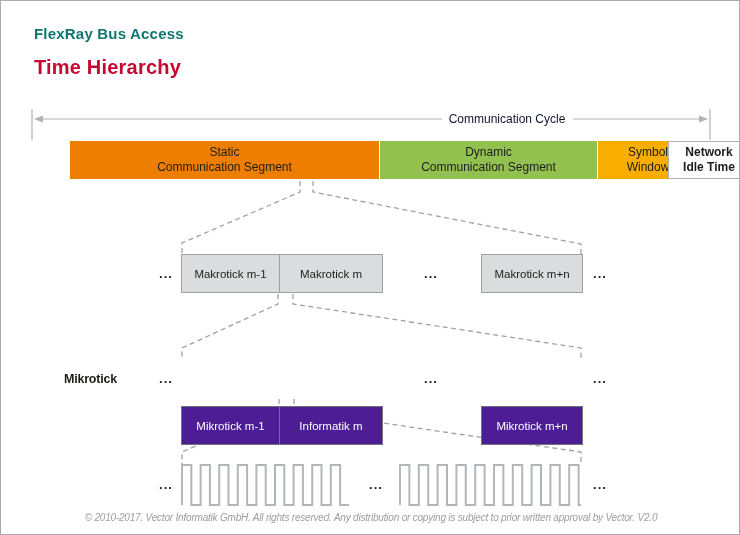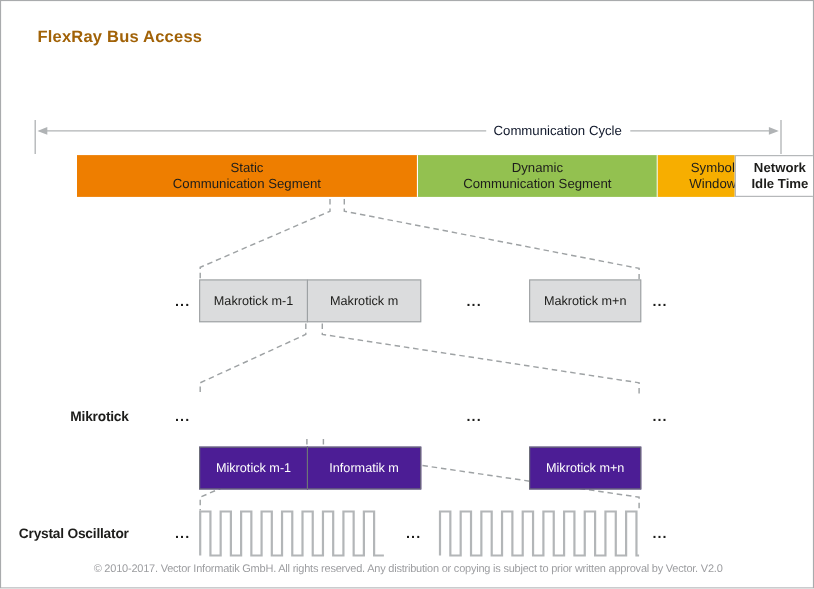--- a/index.html
+++ b/index.html
@@ -1,45 +1,46 @@
 <!DOCTYPE html>
 <html><head>
 <meta charset="utf-8">
 <style>
   html,body{margin:0;padding:0;background:#e8e8e8;}
   .page{
     position:relative; width:740px; height:535px; background:#ffffff;
     border:1px solid #a9abad; box-sizing:border-box; overflow:hidden;
     font-family:"Liberation Sans", sans-serif; color:#1d1d1b;
   }
-  .subtitle{position:absolute; left:33px; top:24px; font-size:15px; font-weight:bold; color:#a16207; letter-spacing:.2px;}
+  .subtitle{position:absolute; left:33px; top:24px; font-size:15px; font-weight:bold; color:#0f766e; letter-spacing:.2px;}
   .title{position:absolute; left:33px; top:55px; font-size:20px; font-weight:bold; color:#c40a33; letter-spacing:.2px;}
   .overlay{position:absolute; left:0; top:0; width:740px; height:535px; pointer-events:none;}
   .cycle-label{position:absolute; left:440px; top:111px; width:132px; text-align:center; font-size:12px; color:#0f172a;}
   .bar{position:absolute; left:30px; top:140px; width:688px; height:38px; display:flex;margin-left:39px;}
   .seg{display:flex; flex-direction:column; justify-content:center; align-items:center;
        font-size:12px; line-height:15px; text-align:center; box-sizing:border-box;}
   .seg-static{width:310px; border-right:1px solid #ffffff;}
   .seg-dynamic{width:218px; border-right:1px solid #ffffff;}
   .seg-symbol{width:70px;}
   .seg-nit{width:82px; border:1px solid #aeb1b3;}
   .row-label{position:absolute; left:0; width:116px; text-align:right; font-size:12.5px; font-weight:bold; letter-spacing:-.2px;}
   .dots{position:absolute; width:30px; text-align:center; font-size:13px; font-weight:bold; letter-spacing:1px;}
   .tickbox{position:absolute; height:39px; box-sizing:border-box; display:flex; align-items:center; justify-content:center; font-size:11.5px;}
   .makro{background:#dbdcdd; border:1.5px solid #9da1a3; color:#1d1d1b;}
   .mikro{background:#4c1d95; border:1.5px solid #6e7477; color:#fdfdfd;margin-top:47px;}
   .footer{position:absolute; left:0; top:511px; width:740px; text-align:center; font-size:10px;
-          color:#9c9da0; letter-spacing:-.2px;}
+          color:#9c9da0; letter-spacing:-.2px;font-style:italic;}
 </style>
 </head>
 <body>
 
 <div class="page">
 
   <div class="subtitle">FlexRay Bus Access</div>
+  <div class="title">Time Hierarchy</div>
 
   <svg class="overlay" width="740" height="535" viewBox="0 0 740 535">
     <g stroke="#b0b3b5" stroke-width="1.2" fill="none">
       <line x1="31" y1="108" x2="31" y2="139"></line>
       <line x1="709" y1="108" x2="709" y2="139"></line>
       <line x1="35" y1="118" x2="441" y2="118"></line>
       <line x1="572" y1="118" x2="705" y2="118"></line>
       <polygon points="33,118 42,114.4 42,121.6" fill="#b0b3b5" stroke="none"></polygon>
       <polygon points="707,118 698,114.4 698,121.6" fill="#b0b3b5" stroke="none"></polygon>
     </g>
@@ -84,20 +85,19 @@
   <div class="dots" style="left:584px; top:265px;">...</div>
 
   <div class="row-label" style="top:371px;">Mikrotick</div>
   <div class="dots" style="left:150px; top:370px;">...</div>
   <div class="tickbox mikro" style="left:180px; top:358px; width:99px;">Mikrotick m-1</div>
   <div class="tickbox mikro" style="left:278px; top:358px; width:104px;">Informatik m</div>
   <div class="dots" style="left:415px; top:370px;">...</div>
   <div class="tickbox mikro" style="left:480px; top:358px; width:102px;">Mikrotick m+n</div>
   <div class="dots" style="left:584px; top:370px;">...</div>
 
-  <div class="row-label" style="top:477px;">Crystal Oscillator</div>
   <div class="dots" style="left:150px; top:476px;">...</div>
   <div class="dots" style="left:360px; top:476px;">...</div>
   <div class="dots" style="left:584px; top:476px;">...</div>
 
   <div class="footer">© 2010-2017. Vector Informatik GmbH. All rights reserved. Any distribution or copying is subject to prior written approval by Vector. V2.0</div>
 
 </div>
 
 </body></html>

